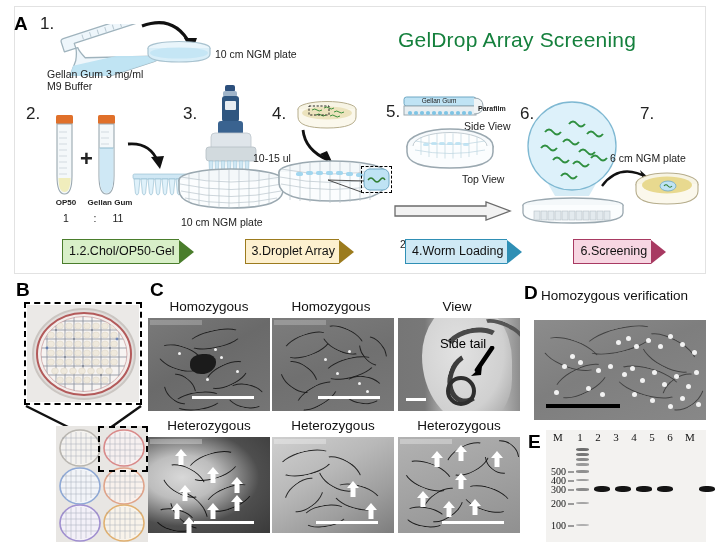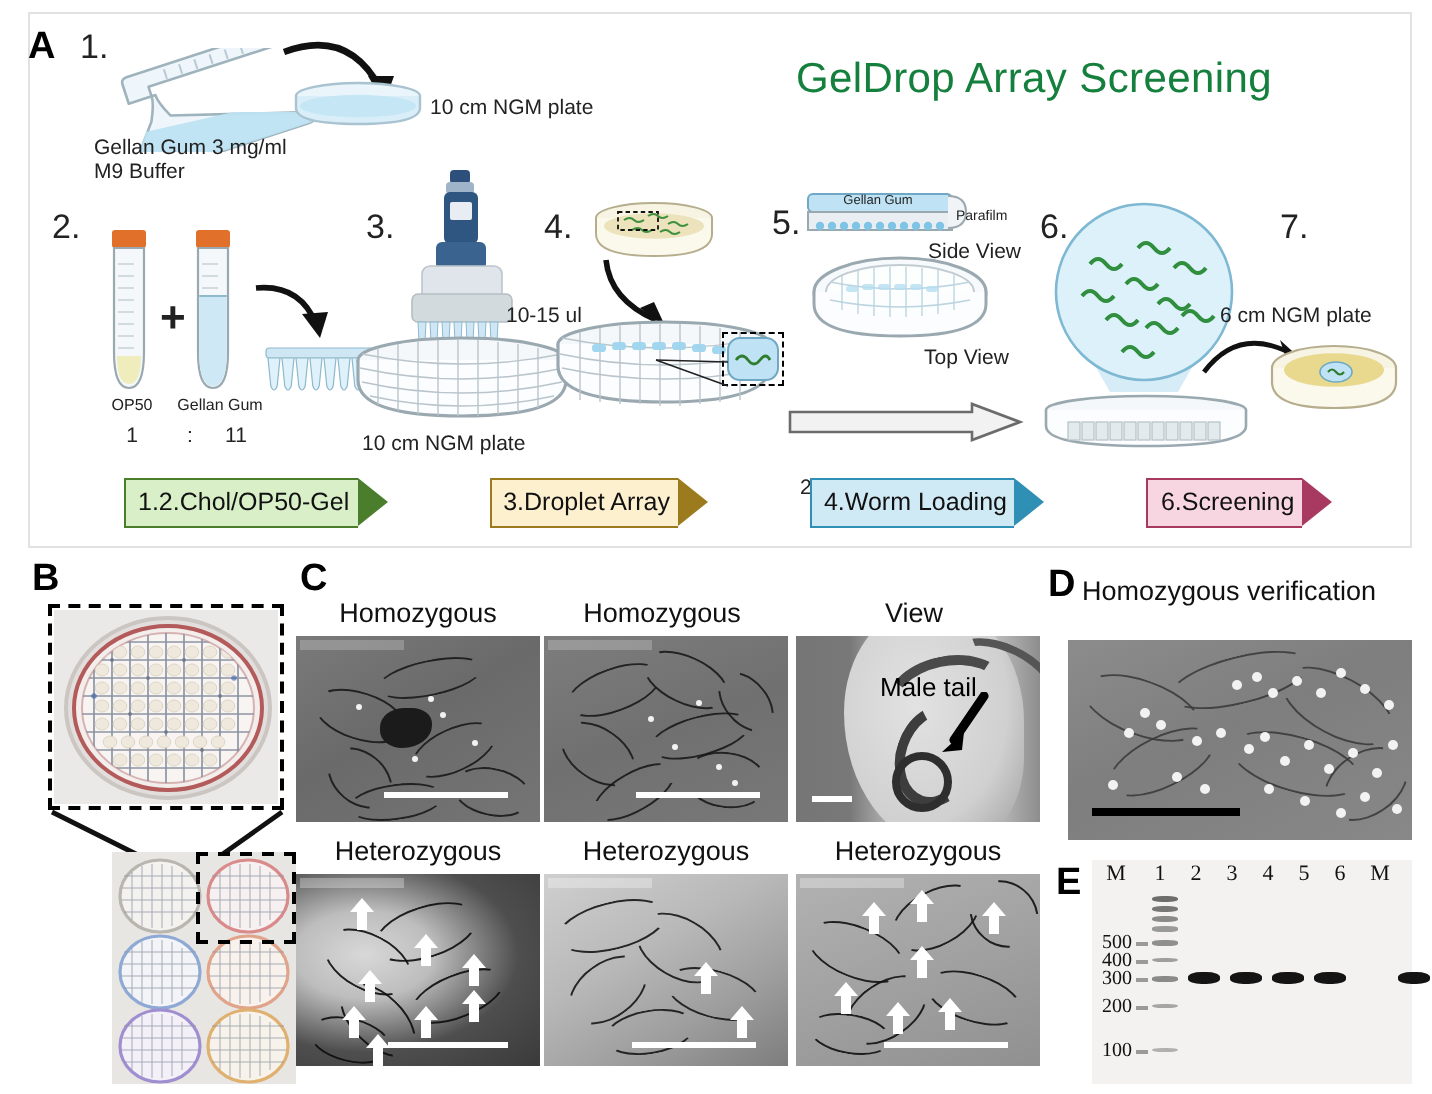--- a/index.html
+++ b/index.html
@@ -13,25 +13,25 @@
 
   
   #panelA-frame{left:14px;top:6px;width:692px;height:268px;
         border:1px solid #e2e2e2;background:#fff;box-sizing:border-box;}
 
   #a-title{left:372px;top:28px;width:290px;text-align:center;
         font-size:21px;color:#15803d;letter-spacing:.2px;}
 
   .stepnum{font-size:17px;color:#222;}
   .cap{font-size:10.5px;color:#222;line-height:12px;}
-  .capsm{font-size:7px;color:#222;line-height:8px;}
+  .capsm{font-size:7px;color:#222;line-height:8px;font-weight:bold;}
 
   
   #flow{left:22px;top:236px;height:30px;display:flex;align-items:center;}
-  .fa{position:relative;height:25px;display:flex;align-items:flex-start;
+  .fa{position:relative;height:25px;display:flex;align-items:flex-end;
       margin-right:11px;padding-left:40px;}
   .fa .body{height:25px;display:flex;align-items:center;
       box-sizing:border-box;border:1.4px solid;border-right:none;
       padding:0 4px 0 6px;}
   .fa .head{width:0;height:0;border-top:12.5px solid transparent;
       border-bottom:12.5px solid transparent;border-left-width:15px;
       border-left-style:solid;position:relative;}
   .fa .head:after{content:"";position:absolute;top:-10.5px;left:-15px;
       width:0;height:0;border-top:10.5px solid transparent;
       border-bottom:10.5px solid transparent;border-left:12.6px solid;
@@ -683,21 +683,21 @@
          border:4px solid #555;border-color:#555 transparent transparent transparent;
          border-radius:50%;transform:rotate(24deg);"></div>
     <div class="abs" style="left:70px;top:28px;width:28px;height:32px;">
       <svg width="28" height="32" viewBox="0 0 28 32">
         <path d="M24 2 L9 24" stroke="#000" stroke-width="4.6" stroke-linecap="round"></path>
         <path d="M3 30 L14 20 L13 29 Z" fill="#000"></path>
       </svg>
     </div>
     <div class="sbar" style="left:8px;top:80px;width:20px;"></div>
   </div>
-  <div class="abs" style="left:440px;top:336px;font-size:13px;color:#000;">Male tail</div>
+  <div class="abs" style="left:440px;top:336px;font-size:13px;color:#000;">Side tail</div>
 
   <div class="abs mlabel" style="left:148px;top:418px;width:122px;">Heterozygous</div>
   <div class="abs mlabel" style="left:272px;top:418px;width:122px;">Heterozygous</div>
   <div class="abs mlabel" style="left:398px;top:418px;width:122px;">Heterozygous</div>
 
   <div class="micro" style="left:148px;top:437px;width:122px;height:96px;
        background:radial-gradient(ellipse at 28% 42%, #d8d8d8 0%, #bdbdbd 28%, #4e4e4e 62%, #3a3a3a 100%);">
     <div class="worm" style="left:12px;top:30px;width:46px;height:26px;transform:rotate(28deg);
          border-color:rgba(12,12,12,.9) transparent rgba(12,12,12,.9) transparent;"></div>
     <div class="worm" style="left:38px;top:16px;width:52px;height:24px;transform:rotate(-18deg);

